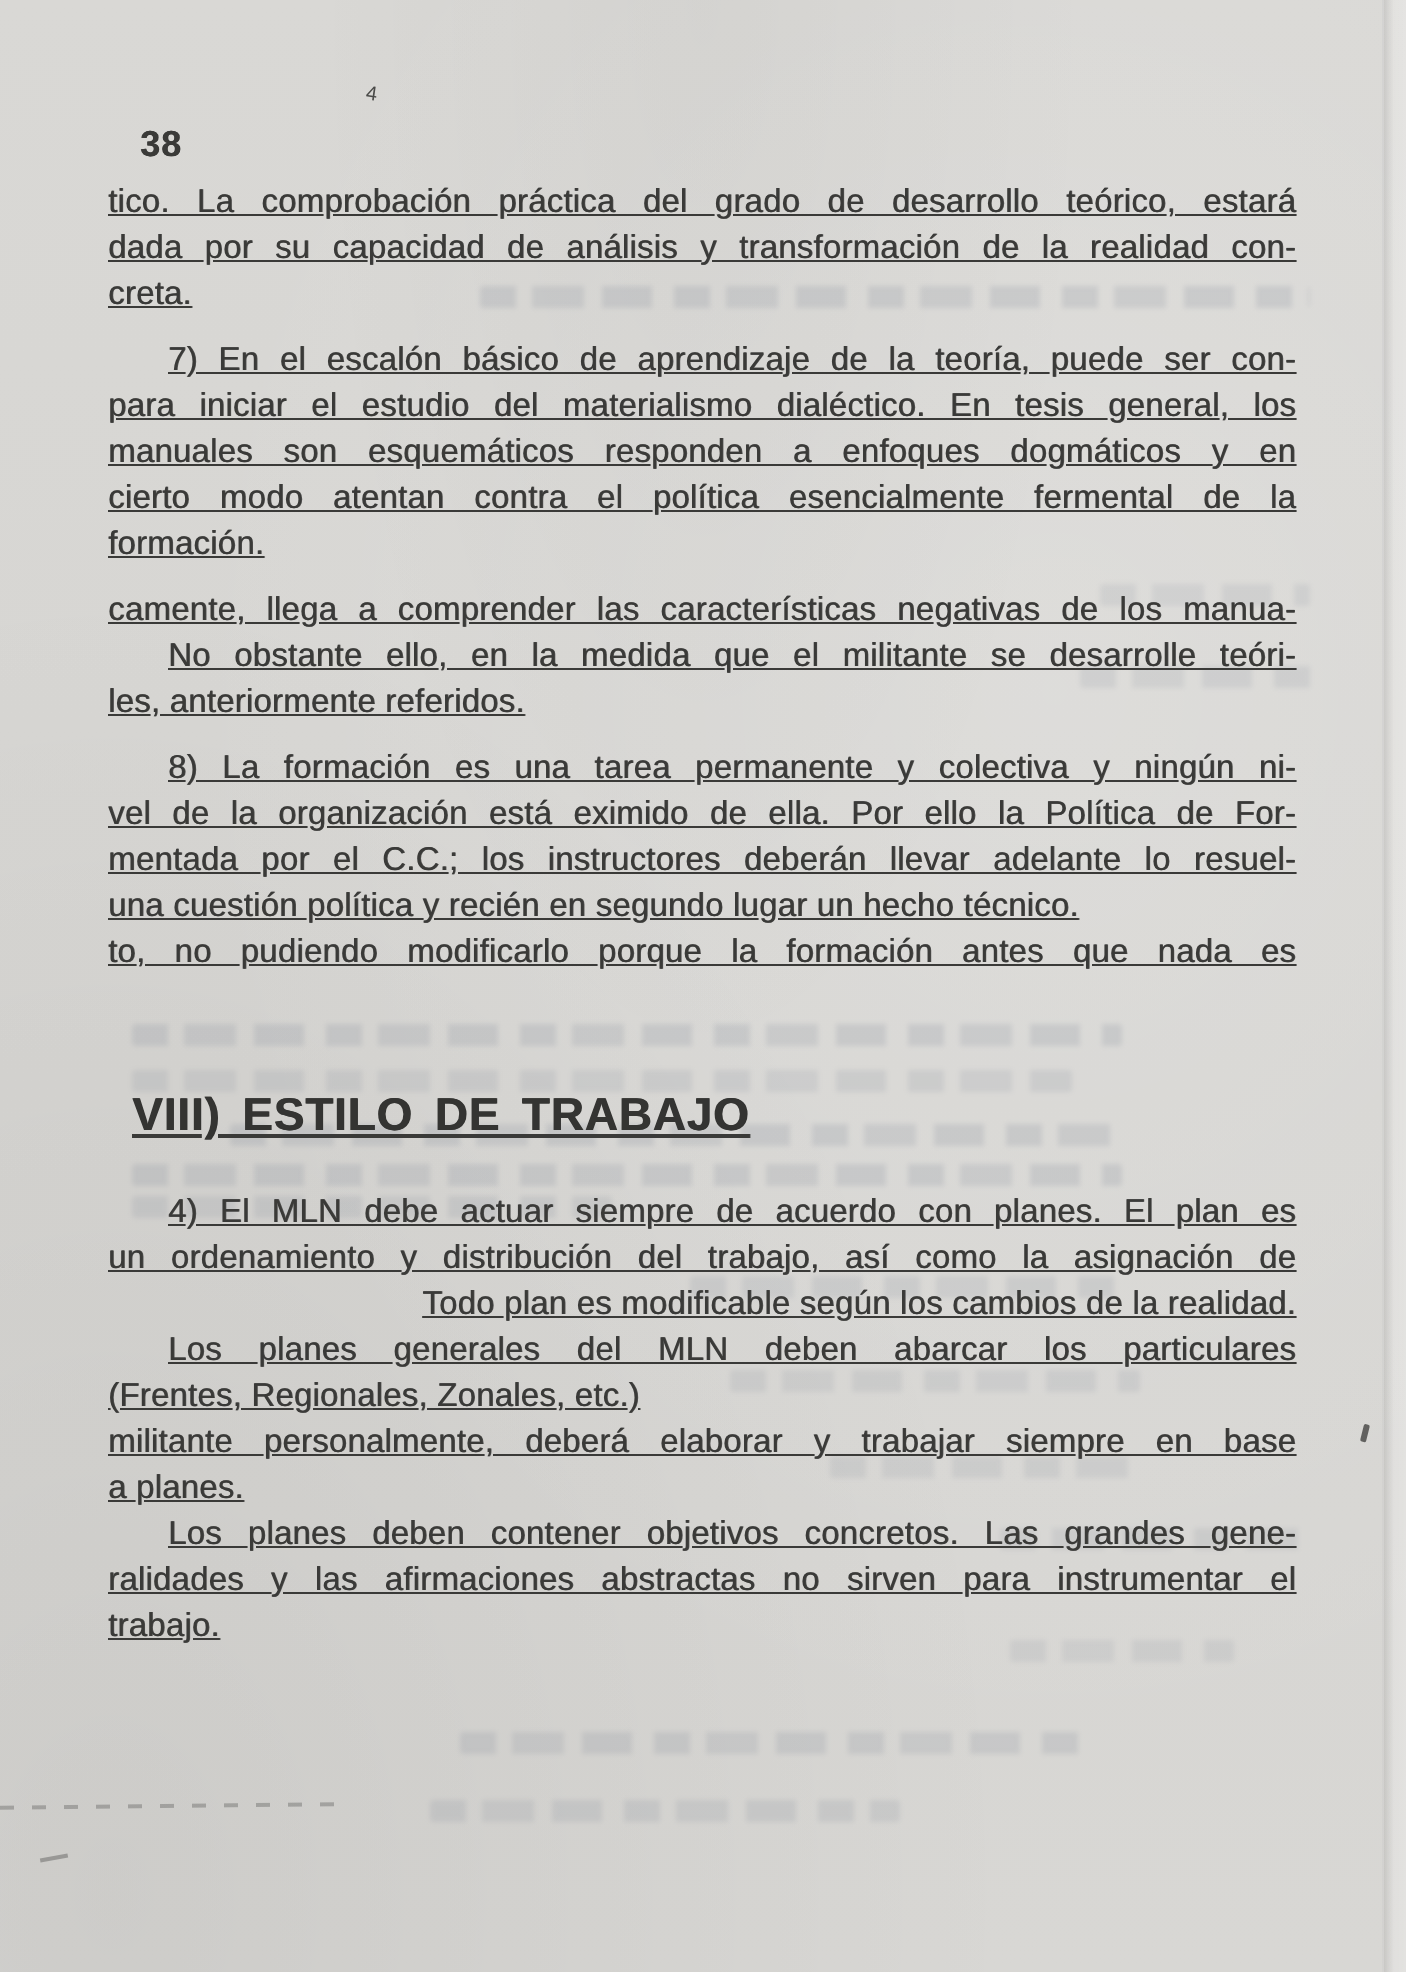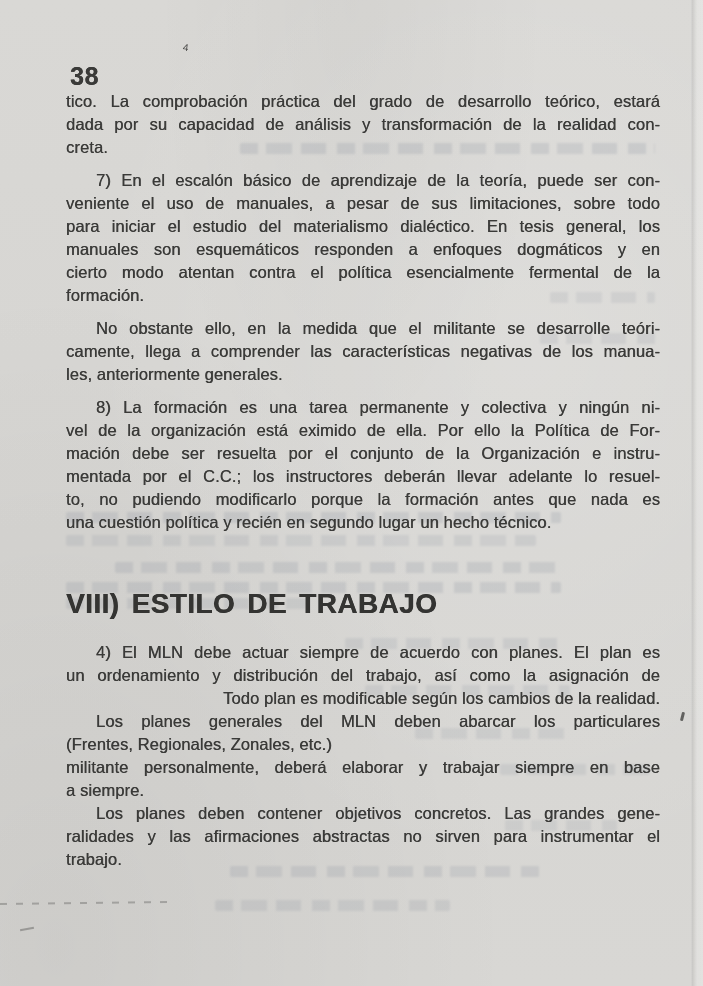--- a/index.html
+++ b/index.html
@@ -8,37 +8,38 @@
     font-family:"Liberation Sans", sans-serif;
     color:#3a3a38;
     background:
       radial-gradient(ellipse at 75% 35%, rgba(255,255,255,0.16), rgba(255,255,255,0) 60%),
       radial-gradient(ellipse at 8% 96%, rgba(0,0,0,0.05), rgba(0,0,0,0) 50%),
       radial-gradient(ellipse at 50% 0%, rgba(0,0,0,0.03), rgba(0,0,0,0) 40%),
       linear-gradient(180deg,#d9d8d5 0%,#d6d5d2 55%,#d8d7d4 100%);
   }
   .pagenum {
     position:absolute; left:70px; top:62px;
-    font-size:25px; font-weight:bold; letter-spacing:0.5px;
+    font-size:18px; font-weight:bold; letter-spacing:0.5px;
     text-shadow:0.3px 0 0 currentColor;
     z-index:3;
   }
   .textcol {
-    position:absolute; left:66px; top:90px; width:594px;
+    position:absolute; left:54px; top:90px; width:594px;
     font-size:16.5px; line-height:23px; letter-spacing:0.1px;
     z-index:2;
     text-shadow:0.35px 0 0 rgba(58,58,56,0.85);
+    text-decoration:underline;
   }
   .para { margin:0; }
   .para.gap { margin-bottom:10px; }
   .line { min-height:23px; }
   .line.j { text-align:justify; text-align-last:justify; }
   .line.ind { text-indent:30px;text-align:right; }
   .heading {
-    margin:58px 0 26px 0; font-size:28px; font-weight:bold;
+    margin:58px 0 26px 12px; font-size:23px; font-weight:bold;
     letter-spacing:0.4px; word-spacing:4px; color:#343432;
     text-shadow:0.4px 0 0 currentColor;
   }
   
   .ghost {
     position:absolute; height:11px; z-index:1; border-radius:2px;
     background:repeating-linear-gradient(90deg,
       rgba(125,133,148,0.60) 0 18px, rgba(125,133,148,0) 18px 26px,
       rgba(125,133,148,0.55) 26px 52px, rgba(125,133,148,0) 52px 61px,
       rgba(125,133,148,0.60) 61px 86px, rgba(125,133,148,0) 86px 97px);
@@ -93,54 +94,52 @@
   <div class="pagenum">38</div>
 
   <div class="textcol">
       <div class="para gap">
         <div class="line j">tico. La comprobación práctica del grado de desarrollo teórico, estará</div>
         <div class="line j">dada por su capacidad de análisis y transformación de la realidad con-</div>
         <div class="line">creta.</div>
       </div>
       <div class="para gap">
         <div class="line j ind">7) En el escalón básico de aprendizaje de la teoría, puede ser con-</div>
-        <div class="line j">veniente el uso de manuales, a pesar de sus limitaciones, sobre todo</div>
         <div class="line j">para iniciar el estudio del materialismo dialéctico. En tesis general, los</div>
         <div class="line j">manuales son esquemáticos responden a enfoques dogmáticos y en</div>
         <div class="line j">cierto modo atentan contra el política esencialmente fermental de la</div>
         <div class="line">formación.</div>
       </div>
       <div class="para gap">
+        <div class="line j">camente, llega a comprender las características negativas de los manua-</div>
         <div class="line j ind">No obstante ello, en la medida que el militante se desarrolle teóri-</div>
-        <div class="line j">camente, llega a comprender las características negativas de los manua-</div>
-        <div class="line">les, anteriormente generales.</div>
+        <div class="line">les, anteriormente referidos.</div>
       </div>
       <div class="para gap">
         <div class="line j ind">8) La formación es una tarea permanente y colectiva y ningún ni-</div>
         <div class="line j">vel de la organización está eximido de ella. Por ello la Política de For-</div>
-        <div class="line j">mación debe ser resuelta por el conjunto de la Organización e instru-</div>
         <div class="line j">mentada por el C.C.; los instructores deberán llevar adelante lo resuel-</div>
+        <div class="line">una cuestión política y recién en segundo lugar un hecho técnico.</div>
         <div class="line j">to, no pudiendo modificarlo porque la formación antes que nada es</div>
-        <div class="line">una cuestión política y recién en segundo lugar un hecho técnico.</div>
       </div>
       <h2 class="heading">VIII) ESTILO DE TRABAJO</h2>
       <div class="para">
         <div class="line j ind">4) El MLN debe actuar siempre de acuerdo con planes. El plan es</div>
         <div class="line j">un ordenamiento y distribución del trabajo, así como la asignación de</div>
       </div>
       <div class="para">
         <div class="line ind">Todo plan es modificable según los cambios de la realidad.</div>
       </div>
       <div class="para">
         <div class="line j ind">Los planes generales del MLN deben abarcar los particulares</div>
         <div class="line">(Frentes, Regionales, Zonales, etc.)</div>
       </div>
       <div class="para">
         <div class="line j">militante personalmente, deberá elaborar y trabajar siempre en base</div>
-        <div class="line">a siempre.</div>
+        <div class="line">a planes.</div>
       </div>
       <div class="para">
         <div class="line j ind">Los planes deben contener objetivos concretos. Las grandes gene-</div>
         <div class="line j">ralidades y las afirmaciones abstractas no sirven para instrumentar el</div>
         <div class="line">trabajo.</div>
       </div>
     </div>
 
   <div class="speck">4</div>
   <div class="tickmark"></div>

